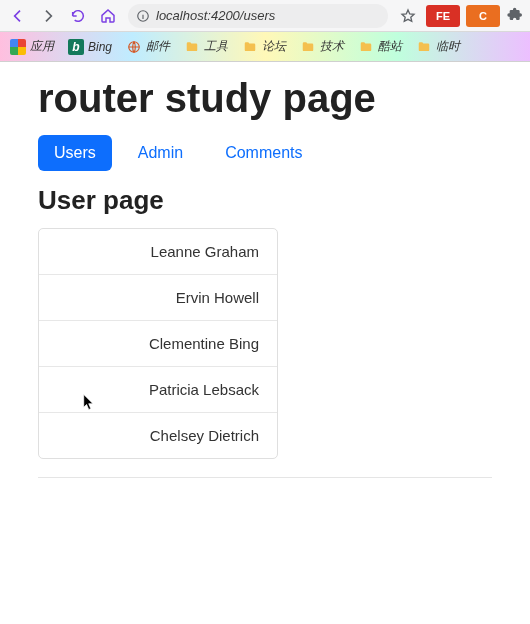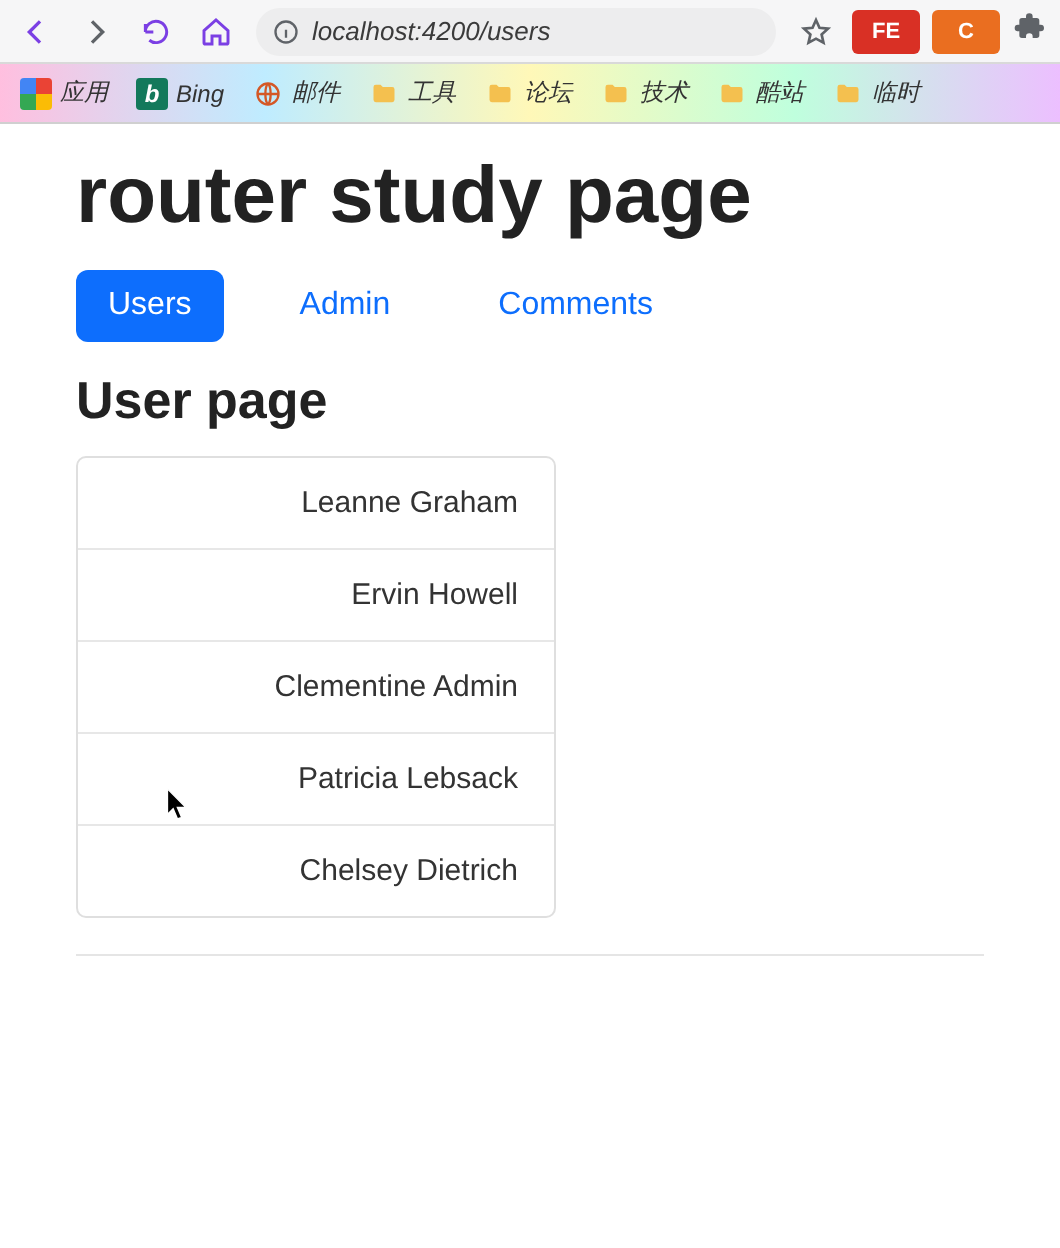--- a/index.html
+++ b/index.html
@@ -105,21 +105,21 @@
     }
     .title {
       font-size: 40px;
       font-weight: 700;
       color: #222;
       margin-top: 4px;
       margin-bottom: 14px;
     }
     .nav-tabs {
       display:flex;
-      gap: 22px;
+      gap: 10px;
       align-items:center;
       margin-bottom: 14px;
     }
     .tab {
       font-size: 16px;
       color: #0d6efd;
       padding: 9px 16px;
       border-radius: 6px;
       cursor: pointer;
     }
@@ -278,21 +278,21 @@
     <div class="tab active"><span>Users</span></div>
     <div class="tab"><span>Admin</span></div>
     <div class="tab"><span>Comments</span></div>
   </div>
 
   <h2 class="subtitle">User page</h2>
 
   <div class="list-group">
     <div class="list-item"><span>Leanne Graham</span></div>
     <div class="list-item"><span>Ervin Howell</span></div>
-    <div class="list-item"><span>Clementine Admin</span></div>
+    <div class="list-item"><span>Clementine Bing</span></div>
     <div class="list-item"><span>Patricia Lebsack</span></div>
     <div class="list-item"><span>Chelsey Dietrich</span></div>
   </div>
 
   <hr class="hr">
 
   <div class="cursor">
     <svg width="18" height="20" viewBox="0 0 24 28" fill="#000" stroke="#fff" stroke-width="1">
       <path d="M6 2v18l4-4 3 7 3-1-3-7h6L6 2Z"></path>
     </svg>

